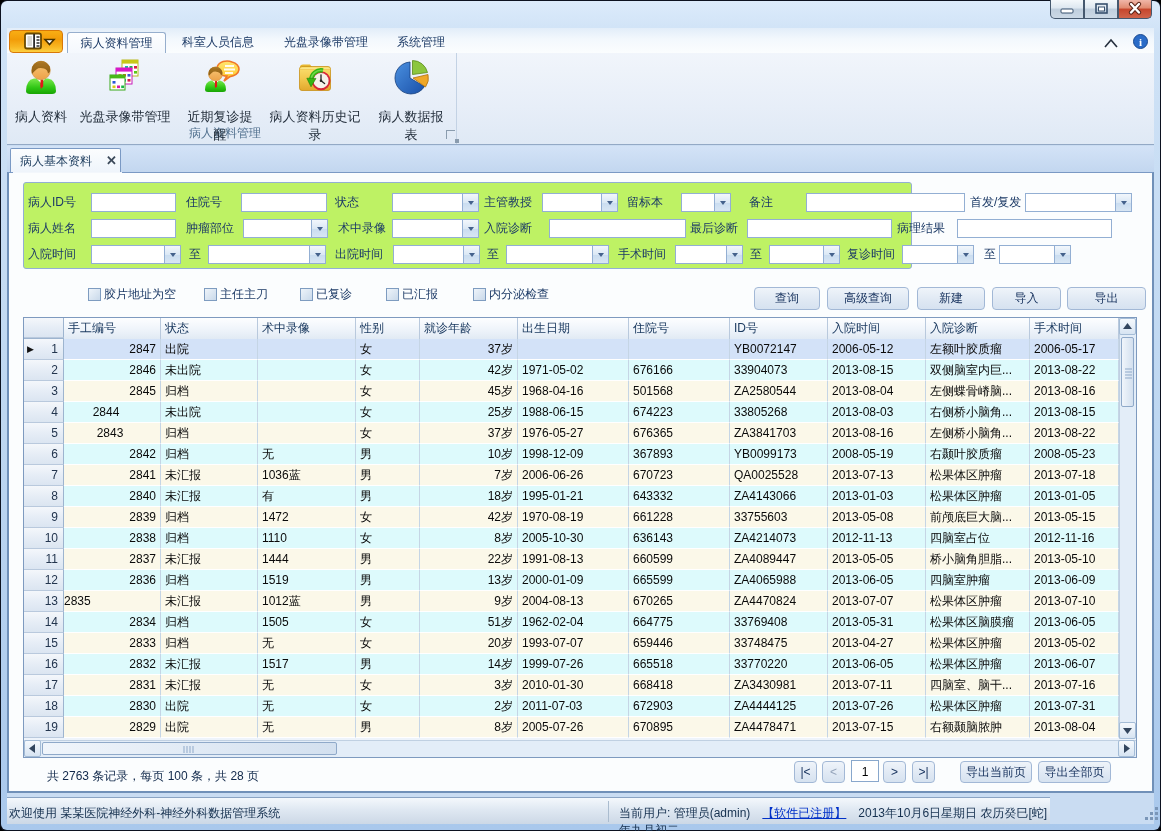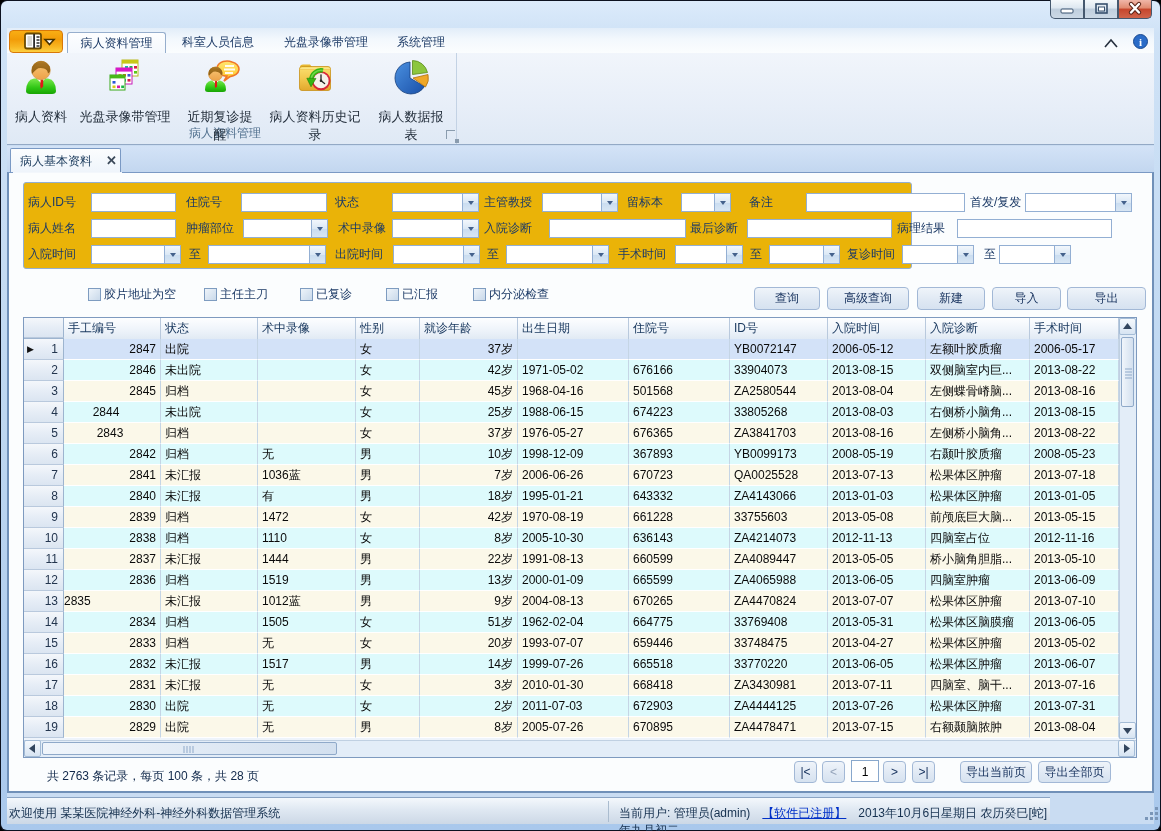--- a/index.html
+++ b/index.html
@@ -38,21 +38,21 @@
 #docbar{position:absolute;left:7px;top:146px;width:1147px;height:27px;
  background:linear-gradient(180deg,#d3e3f7 0%,#c2d6ef 100%)}
 #doctab{position:absolute;left:3px;top:2px;width:111px;height:25px;background:linear-gradient(180deg,#fbfdfe,#eef4fb);
  border:1px solid #7a99c4;border-bottom:none;border-radius:2px 2px 0 0;line-height:24px;padding-left:9px;color:#1a3a5c}
 #doctab .x{font-weight:bold;color:#3c4a5a;margin-left:14px;font-size:13px}
 
 #page{position:absolute;left:7px;top:172px;width:1147px;height:621px;background:#fbfdfe;
  border-left:2px solid #7090b8;border-right:2px solid #7090b8;border-bottom:2px solid #7090b8;border-top:1px solid #7a99c4}
 #tabgap{position:absolute;left:4px;top:-1px;width:109px;height:1px;background:#f3f7fc}
 
-#filter{position:absolute;left:14px;top:9px;width:889px;height:87px;background:#eab308;
+#filter{position:absolute;left:14px;top:9px;width:889px;height:87px;background:#bef264;
  border:1px solid #93afd3;border-radius:3px}
 .flabel{position:absolute;height:19px;line-height:19px;color:#1c3a66;white-space:nowrap}
 .fin{position:absolute;height:19px;background:#fff;border:1px solid #93afd3}
 .fcombo{position:absolute;height:19px;background:#fff;border:1px solid #93afd3}
 .fcombo .db{position:absolute;right:0;top:0;width:16px;height:17px;border-left:1px solid #93afd3;
  background:linear-gradient(180deg,#f2f7fc 0%,#dbe8f5 50%,#c9dcf0 51%,#d8e6f4 100%)}
 .fcombo .db:after{content:"";position:absolute;left:4.5px;top:7px;border:3.5px solid transparent;border-top:4.5px solid #44618c;border-bottom:none}
 
 .ck{position:absolute;top:115px;width:13px;height:13px;border:1px solid #7e9cc0;
  background:linear-gradient(135deg,#eef4fa,#c9d9ea)}

